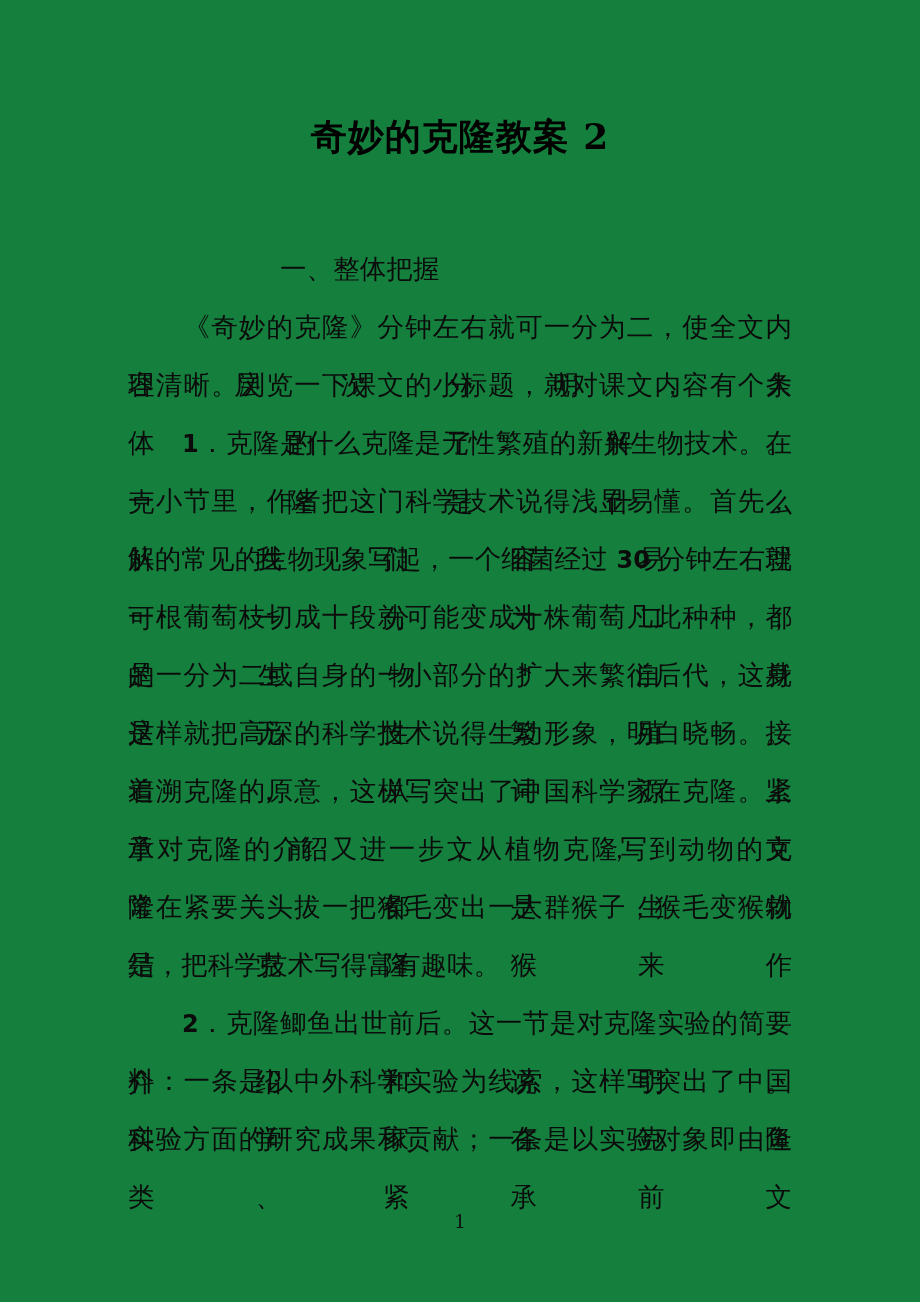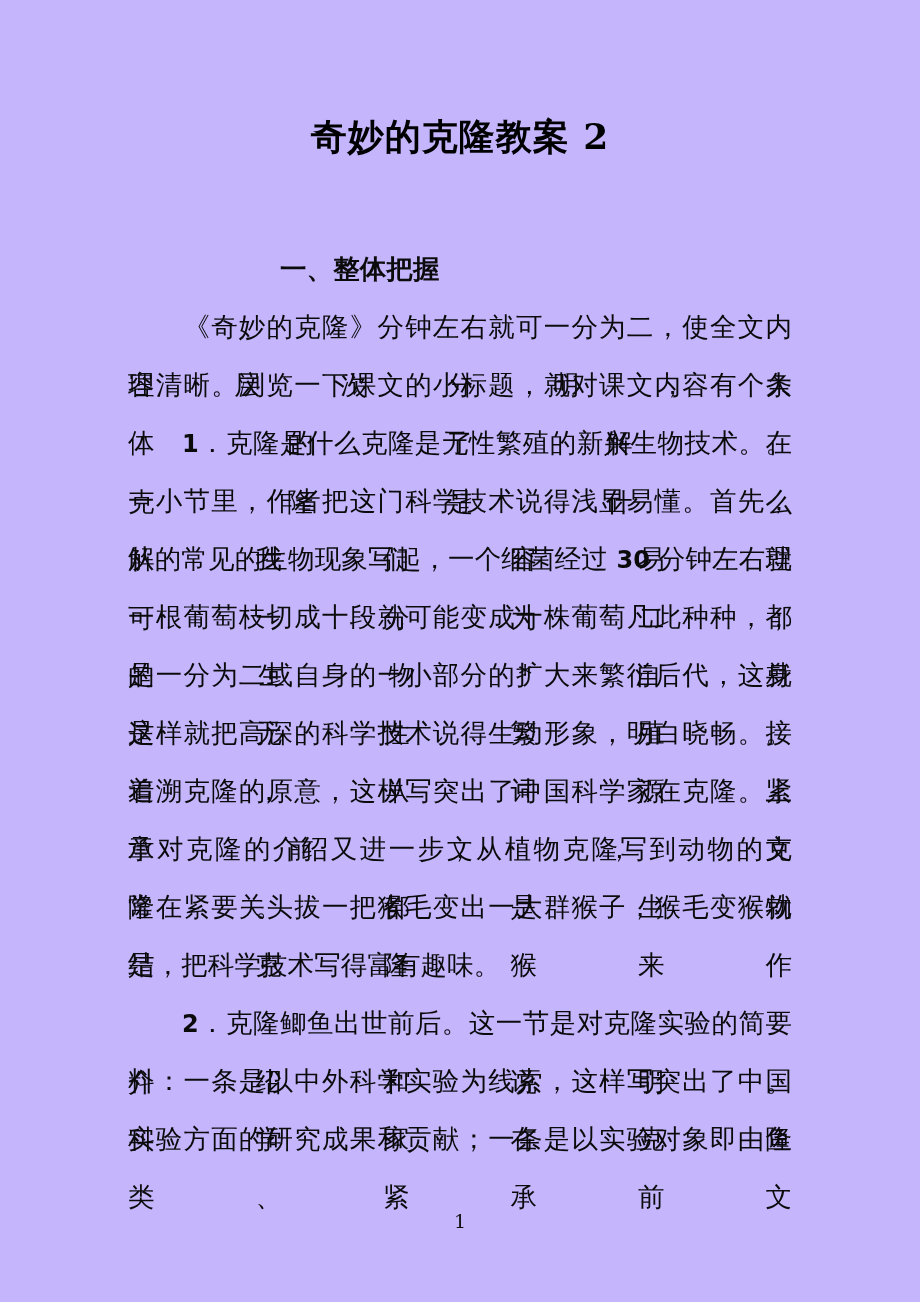--- a/index.html
+++ b/index.html
@@ -17,21 +17,21 @@
     color: #000000;
     -webkit-font-smoothing: antialiased;
   }
 
   .page {
     position: absolute;
     left: 0;
     top: 0;
     width: 920px;
     height: 1302px;
-    background: #c4b5fd;
+    background: #15803d;
   }
 
   
   .doc-title {
     position: absolute;
     left: 0;
     top: 112px;
     width: 920px;
     text-align: center;
     font-family: "DejaVu Serif", "Liberation Serif", serif;
@@ -63,21 +63,20 @@
   
   .line.justify {
     white-space: normal;
     text-align: justify;
     text-align-last: justify;
   }
 
   
   .line.section {
     padding-left: 152px;
-    font-weight: bold;
   }
   .latin {
     font-family: "DejaVu Sans", "Liberation Sans", sans-serif;
     font-weight: bold;
     font-size: 24px;
   }
 
   
   .page-number {
     position: absolute;

